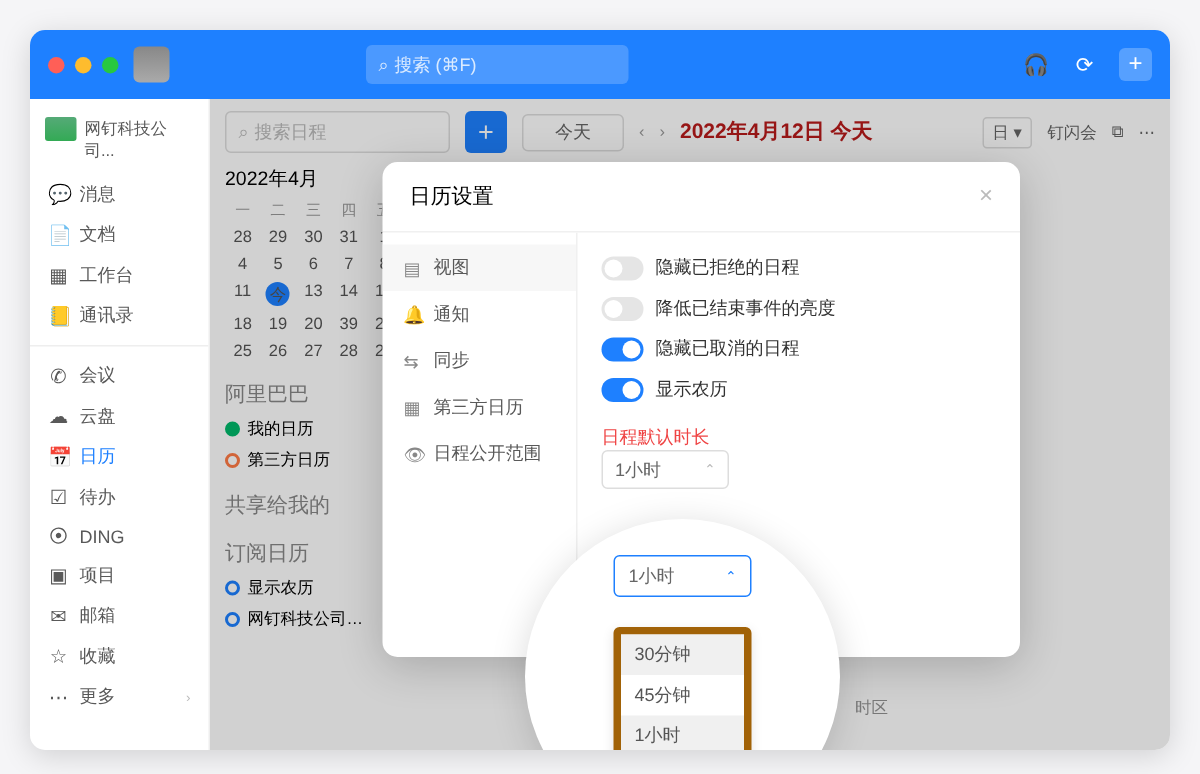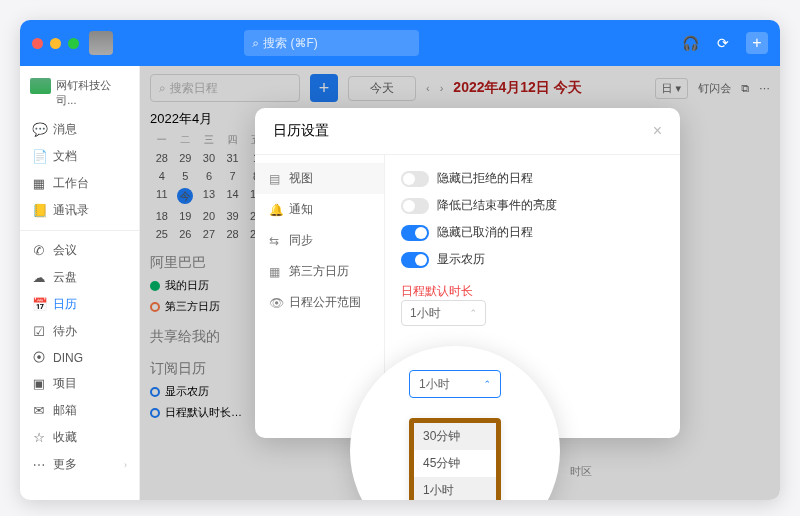--- a/index.html
+++ b/index.html
@@ -243,21 +243,21 @@
               <span>第三方日历</span>
             </div>
             <div class="cal-group">共享给我的</div>
             <div class="cal-group">订阅日历</div>
             <div class="cal-item">
               <span class="cir" style="border-color:#1e80ff;"></span>
               <span>显示农历</span>
             </div>
             <div class="cal-item">
               <span class="cir" style="border-color:#1e80ff;"></span>
-              <span>日程默认时长…</span>
+              <span>网钉科技公司…</span>
             </div>
           </div>
       </div>
     </div>
   </div>
 
   <div class="scrim"></div>
 
   <div class="modal">
     <div class="mhead">

